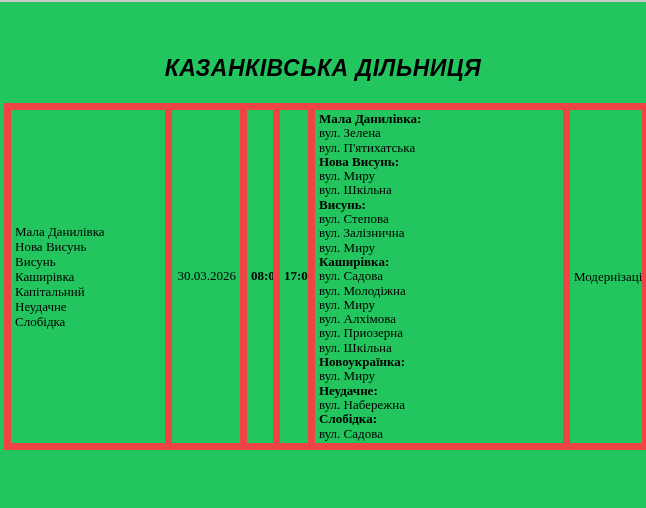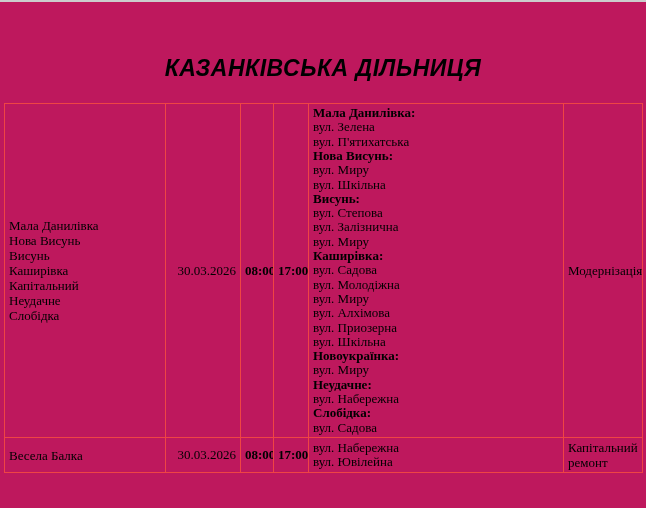--- a/index.html
+++ b/index.html
@@ -4,21 +4,21 @@
 <style>
   html, body {
     margin: 0;
     padding: 0;
     background: #ffffff;
   }
   .page {
     position: relative;
     width: 646px;
     height: 508px;
-    background: #be185d;
+    background: #22c55e;
     overflow: hidden;
     font-family: "Liberation Serif", serif;
     color: #000000;
   }
   .top-rule {
     position: absolute;
     top: 0; left: 0;
     width: 100%;
     height: 2px;
     background: #cccccc;
@@ -43,21 +43,21 @@
     top: 103px;
     left: 4px;
     width: 638px;
     border-collapse: collapse;
     table-layout: fixed;
     font-family: "Liberation Serif", serif;
     font-size: 13px;
     color: #000000;
   }
   table.schedule td {
-    border: 1px solid #ef4444;
+    border: 7px solid #ef4444;
     vertical-align: middle;
     padding: 2px 4px;
     overflow: hidden;
   }
   table.schedule tr.row-main { height: 334px; }
   table.schedule tr.row-small { height: 33px; }
 
   td.cell-settlements {
     padding-left: 8px;
     line-height: 15px;
@@ -134,28 +134,15 @@
             <div class="street-line">вул. Шкільна</div>
             <div class="street-line bold">Новоукраїнка:</div>
             <div class="street-line">вул. Миру</div>
             <div class="street-line bold">Неудачне:</div>
             <div class="street-line">вул. Набережна</div>
             <div class="street-line bold">Слобідка:</div>
             <div class="street-line">вул. Садова</div>
           </td>
           <td class="cell-work">Модернізація</td>
         </tr>
-        <tr class="row-small">
-          <td class="cell-settlements">
-            <div class="street-line">Весела Балка</div>
-          </td>
-          <td class="cell-date">30.03.2026</td>
-          <td class="cell-time">08:00</td>
-          <td class="cell-time">17:00</td>
-          <td class="cell-streets">
-            <div class="street-line">вул. Набережна</div>
-            <div class="street-line">вул. Ювілейна</div>
-          </td>
-          <td class="cell-work">Капітальний ремонт</td>
-        </tr>
       </tbody>
   </table>
 </div>
 
 </body></html>

